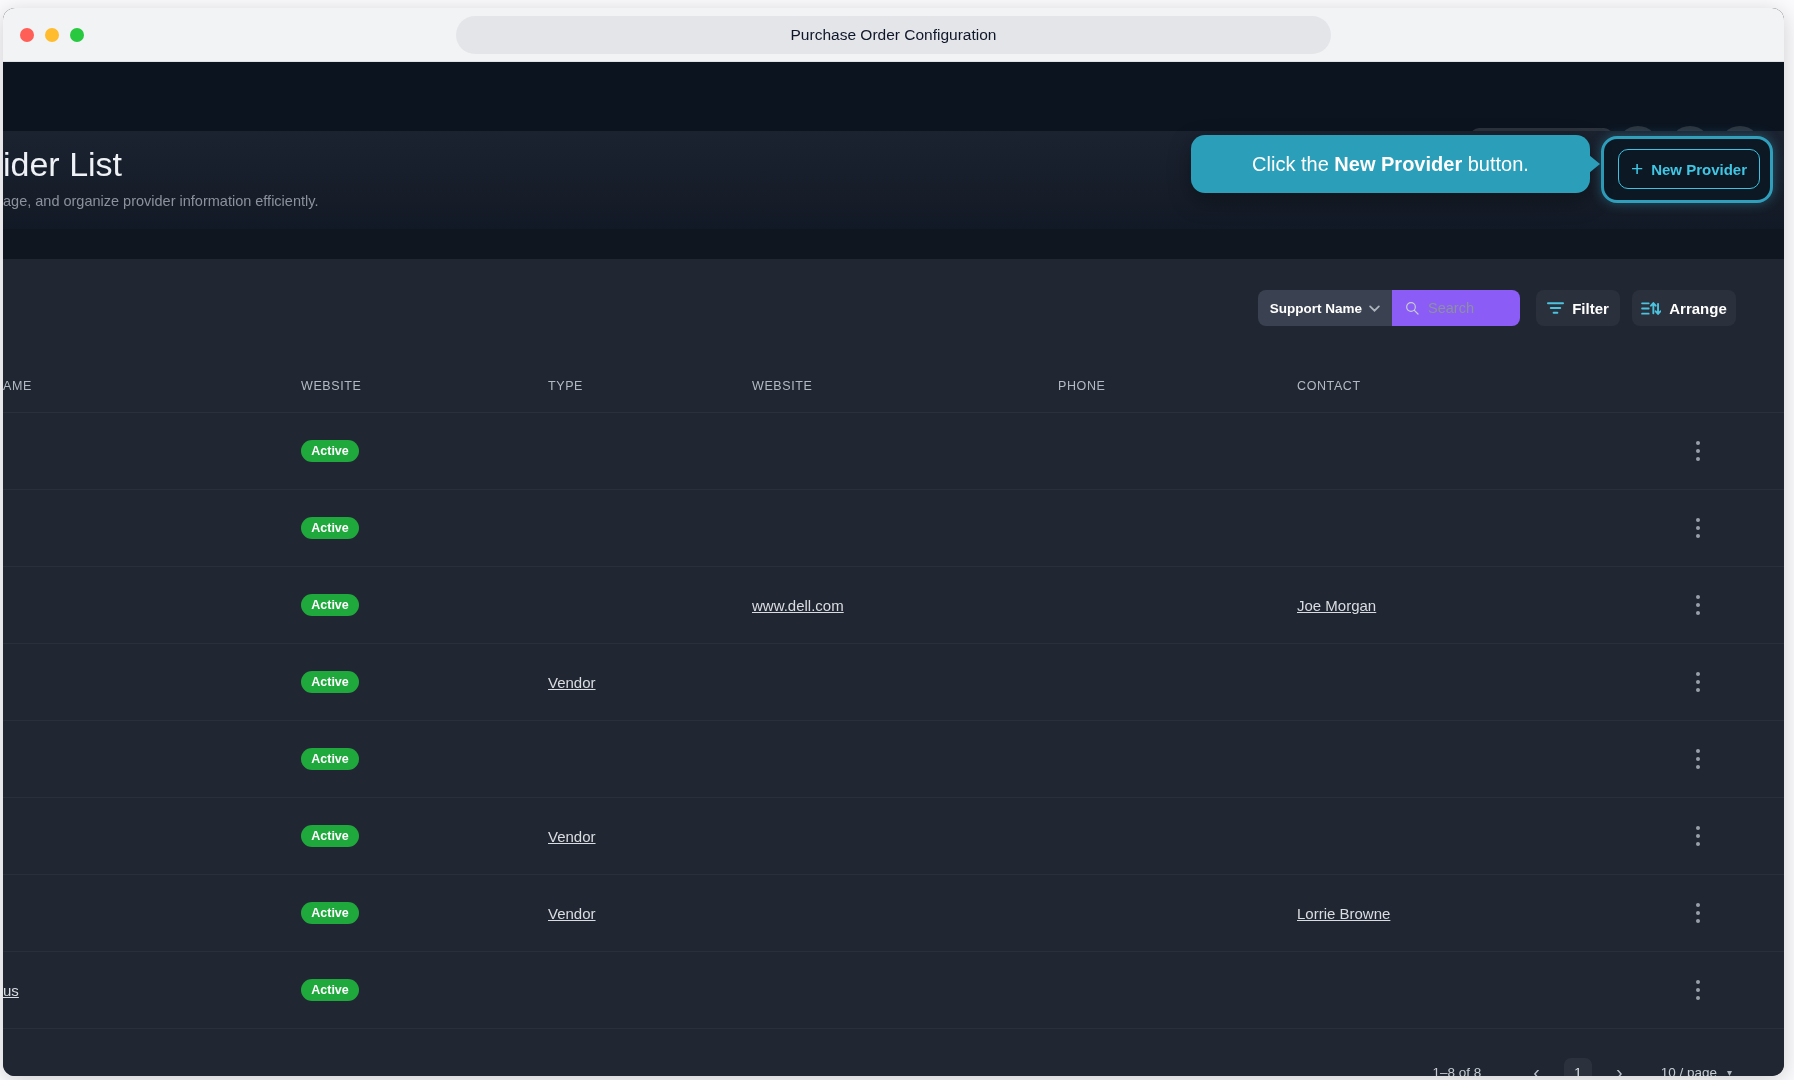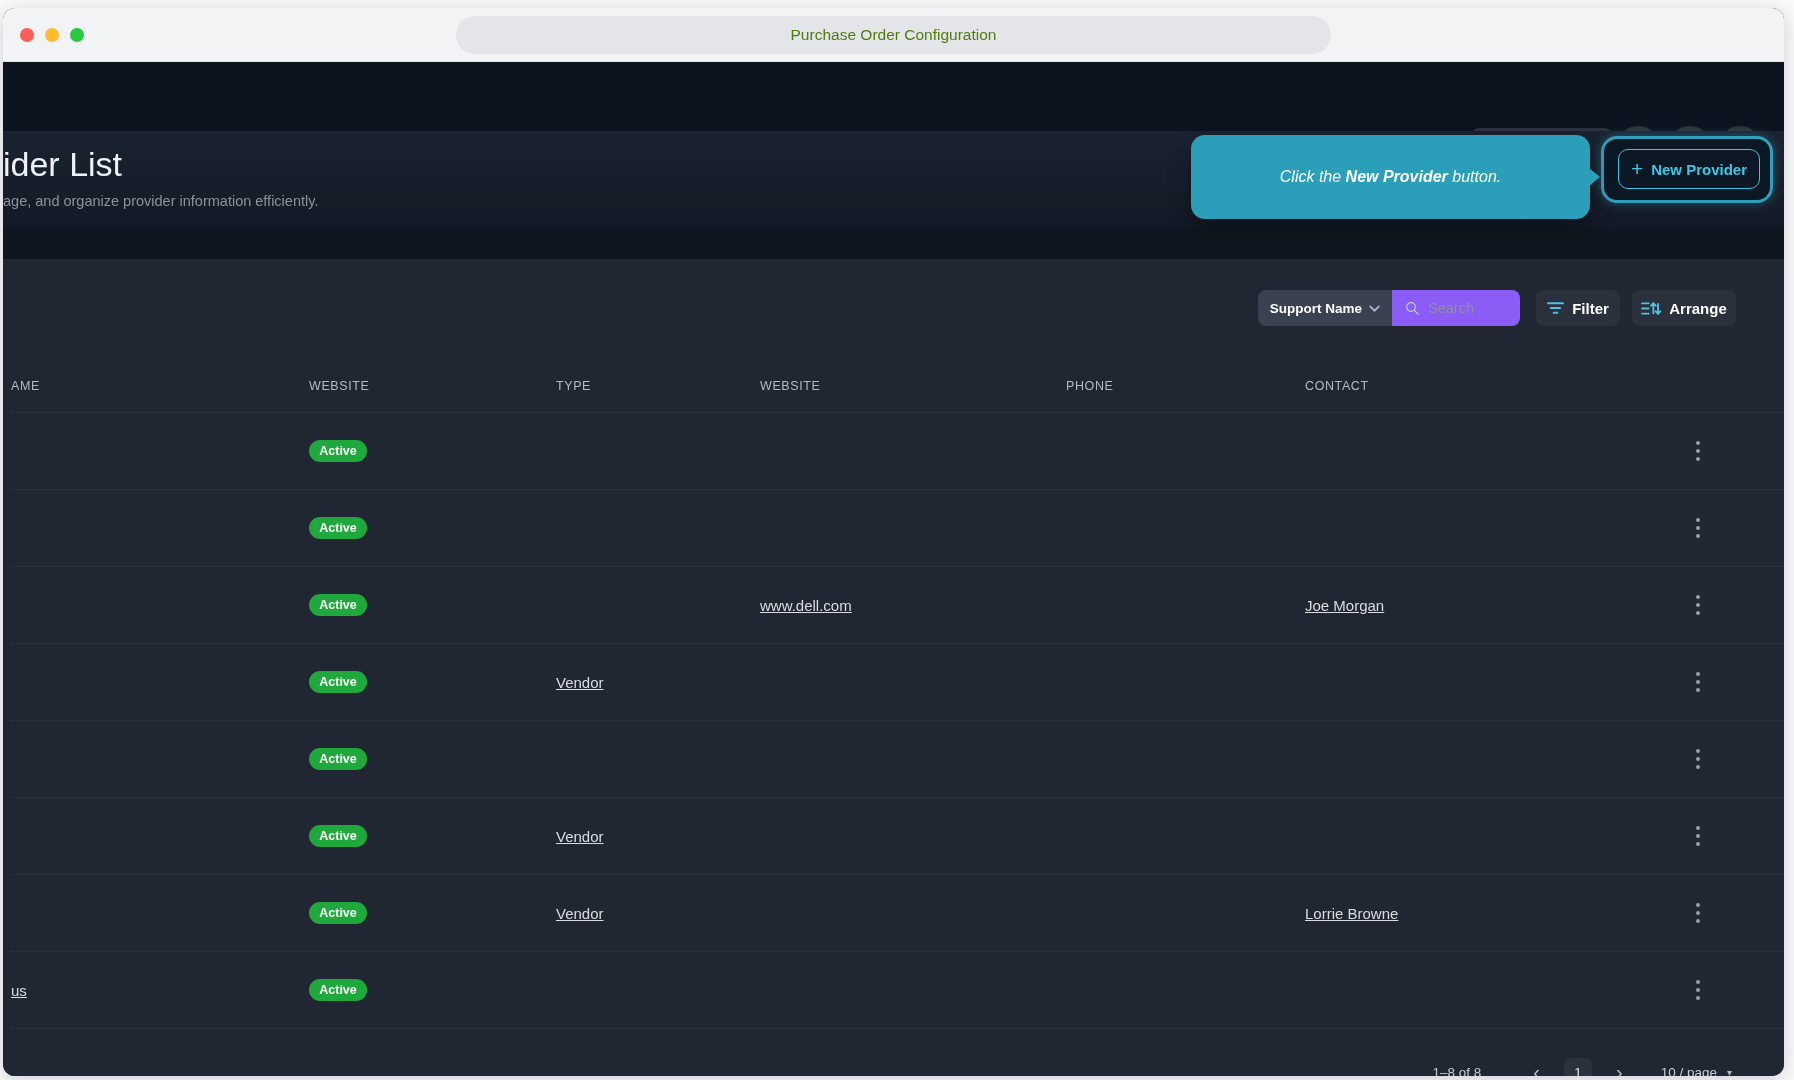--- a/index.html
+++ b/index.html
@@ -6,37 +6,37 @@
   html,body { width:1794px; height:1080px; background:#fbfbfd; font-family:"Liberation Sans", sans-serif; overflow:hidden; }
 
   .window { position:absolute; left:3px; top:8px; width:1781px; height:1068px; border-radius:12px; overflow:hidden; background:#212732; box-shadow:0 4px 22px rgba(0,0,0,.18); }
 
   
   .titlebar { position:absolute; left:0; top:0; width:100%; height:54px; background:#f2f3f5; border-bottom:1px solid #e1e2e6; }
   .traffic { position:absolute; top:20px; width:14px; height:14px; border-radius:50%; }
   .t-red { left:17px; background:#ff5f57; }
   .t-yellow { left:42px; background:#febc2e; }
   .t-green { left:67px; background:#28c840; }
-  .title-pill { position:absolute; left:453px; top:8px; width:875px; height:38px; background:#e4e5e9; border-radius:19px; display:flex; align-items:center; justify-content:center; font-size:15.5px; color:#4d7c0f; }
+  .title-pill { position:absolute; left:453px; top:8px; width:875px; height:38px; background:#e4e5e9; border-radius:19px; display:flex; align-items:center; justify-content:center; font-size:15.5px; color:#0f172a; }
 
   
   .topnav { position:absolute; left:0; top:54px; width:100%; height:69px; background:#0c1420; }
   .help-btn { position:absolute; left:1467px; top:66px; height:38px; padding:0 17px; background:#2c333d; border:none; border-radius:9px; color:#ffffff; font-weight:bold; font-size:15px; display:flex; align-items:center; font-family:inherit; }
   .nav-circle { position:absolute; top:64px; width:42px; height:42px; border-radius:50%; background:#2c333d; display:flex; align-items:center; justify-content:center; }
   .nav-circle svg { stroke:#c9cdd3; fill:none; stroke-width:1.7; stroke-linecap:round; stroke-linejoin:round; }
   .avatar { color:#9aa1aa; font-size:15px; letter-spacing:.3px; }
 
   
   .pagehead { position:absolute; left:0; top:123px; width:100%; height:98px; background:linear-gradient(180deg,#1b2230 0%, #161d29 70%, #121926 100%); }
   .page-title { position:absolute; left:0; top:14px; font-size:34px; font-weight:500; color:#eef1f5; white-space:nowrap; }
   .page-subtitle { position:absolute; left:0; top:62px; font-size:14.5px; color:#8b929d; white-space:nowrap; }
   .gapband { position:absolute; left:0; top:221px; width:100%; height:30px; background:#10161f; }
 
   
-  .coach-tooltip { position:absolute; left:1188px; top:127px; height:84px; width:399px; background:#2b9fba; border-radius:14px; display:flex; align-items:center; justify-content:center; color:#ffffff; font-size:16px; white-space:nowrap; box-shadow:0 8px 22px rgba(0,0,0,.35); z-index:6;font-style:italic; }
+  .coach-tooltip { position:absolute; left:1188px; top:127px; height:58px; width:399px; background:#2b9fba; border-radius:14px; display:flex; align-items:center; justify-content:center; color:#ffffff; font-size:20px; white-space:nowrap; box-shadow:0 8px 22px rgba(0,0,0,.35); z-index:6; }
   .coach-tooltip .arrow { position:absolute; right:-10px; top:50%; margin-top:-9px; width:0; height:0; border-top:9px solid transparent; border-bottom:9px solid transparent; border-left:11px solid #2b9fba; }
   .coach-bold { font-weight:bold; }
   .spot-ring { position:absolute; left:1598px; top:128px; width:172px; height:67px; border:3.5px solid #2f9fbc; border-radius:16px; background:#0c1824; box-shadow:0 0 12px rgba(62,190,224,.35); z-index:5; }
   .new-provider-btn { position:absolute; left:1615px; top:141px; width:142px; height:40px; border-radius:10px; border:1.5px solid #3ec2e0; background:#0c1824; color:#40c6e5; font-weight:bold; font-size:15px; display:flex; align-items:center; justify-content:center; gap:8px; z-index:6; font-family:inherit; }
   .plus-glyph { font-size:21px; font-weight:400; line-height:1; margin-top:-2px; }
 
   
   .panel { position:absolute; left:0; top:251px; width:100%; height:817px; background:#212732; }
 
   
@@ -46,21 +46,21 @@
   .search-box { width:128px; background:#8b5cf6; display:flex; align-items:center; gap:8px; padding:0 12px; }
   .search-box input { background:transparent; border:none; outline:none; width:80px; color:#dfe2e6; font-size:14.5px; font-family:inherit; }
   .search-box input::placeholder { color:#8b929c; }
   .search-box svg { stroke:#c6cbd2; fill:none; stroke-width:1.8; stroke-linecap:round; }
   .tool-btn { position:absolute; top:31px; height:36px; background:#2a313c; border:none; border-radius:8px; color:#ffffff; font-weight:bold; font-size:15px; display:flex; align-items:center; justify-content:center; gap:8px; font-family:inherit; }
   .tool-btn.filter { left:1533px; width:84px;gap:8px; }
   .tool-btn.arrange { left:1629px; width:104px; }
   .tool-btn svg .teal { stroke:#4cc4e0; }
 
   
-  .table { position:absolute; left:0; top:100px; width:100%;padding-left:8px; }
+  .table { position:absolute; left:0; top:100px; width:100%; }
   .tr-grid { display:grid; grid-template-columns:298px 247px 204px 306px 239px 366px 1fr; align-items:center; }
   .thead { height:54px; border-bottom:1px solid #2b313c; }
   .th { font-size:12.5px; letter-spacing:.6px; color:#b4bac3; font-weight:400; }
   .row { height:77px; border-bottom:1px solid #2a303b; font-size:15px; color:#d9dce0;text-decoration:underline; }
   .badge { display:inline-flex; align-items:center; justify-content:center; width:58px; height:22px; border-radius:11px; background:#1fa83c; color:#ffffff; font-size:12.5px; font-weight:bold; }
   .cell-menu { justify-self:end; padding-right:80px; }
   .dots-btn { background:none; border:none; display:flex; flex-direction:column; gap:4px; padding:6px 4px; cursor:pointer; }
   .dots-btn span { width:4px; height:4px; border-radius:50%; background:#9aa0a9; }
 
   

